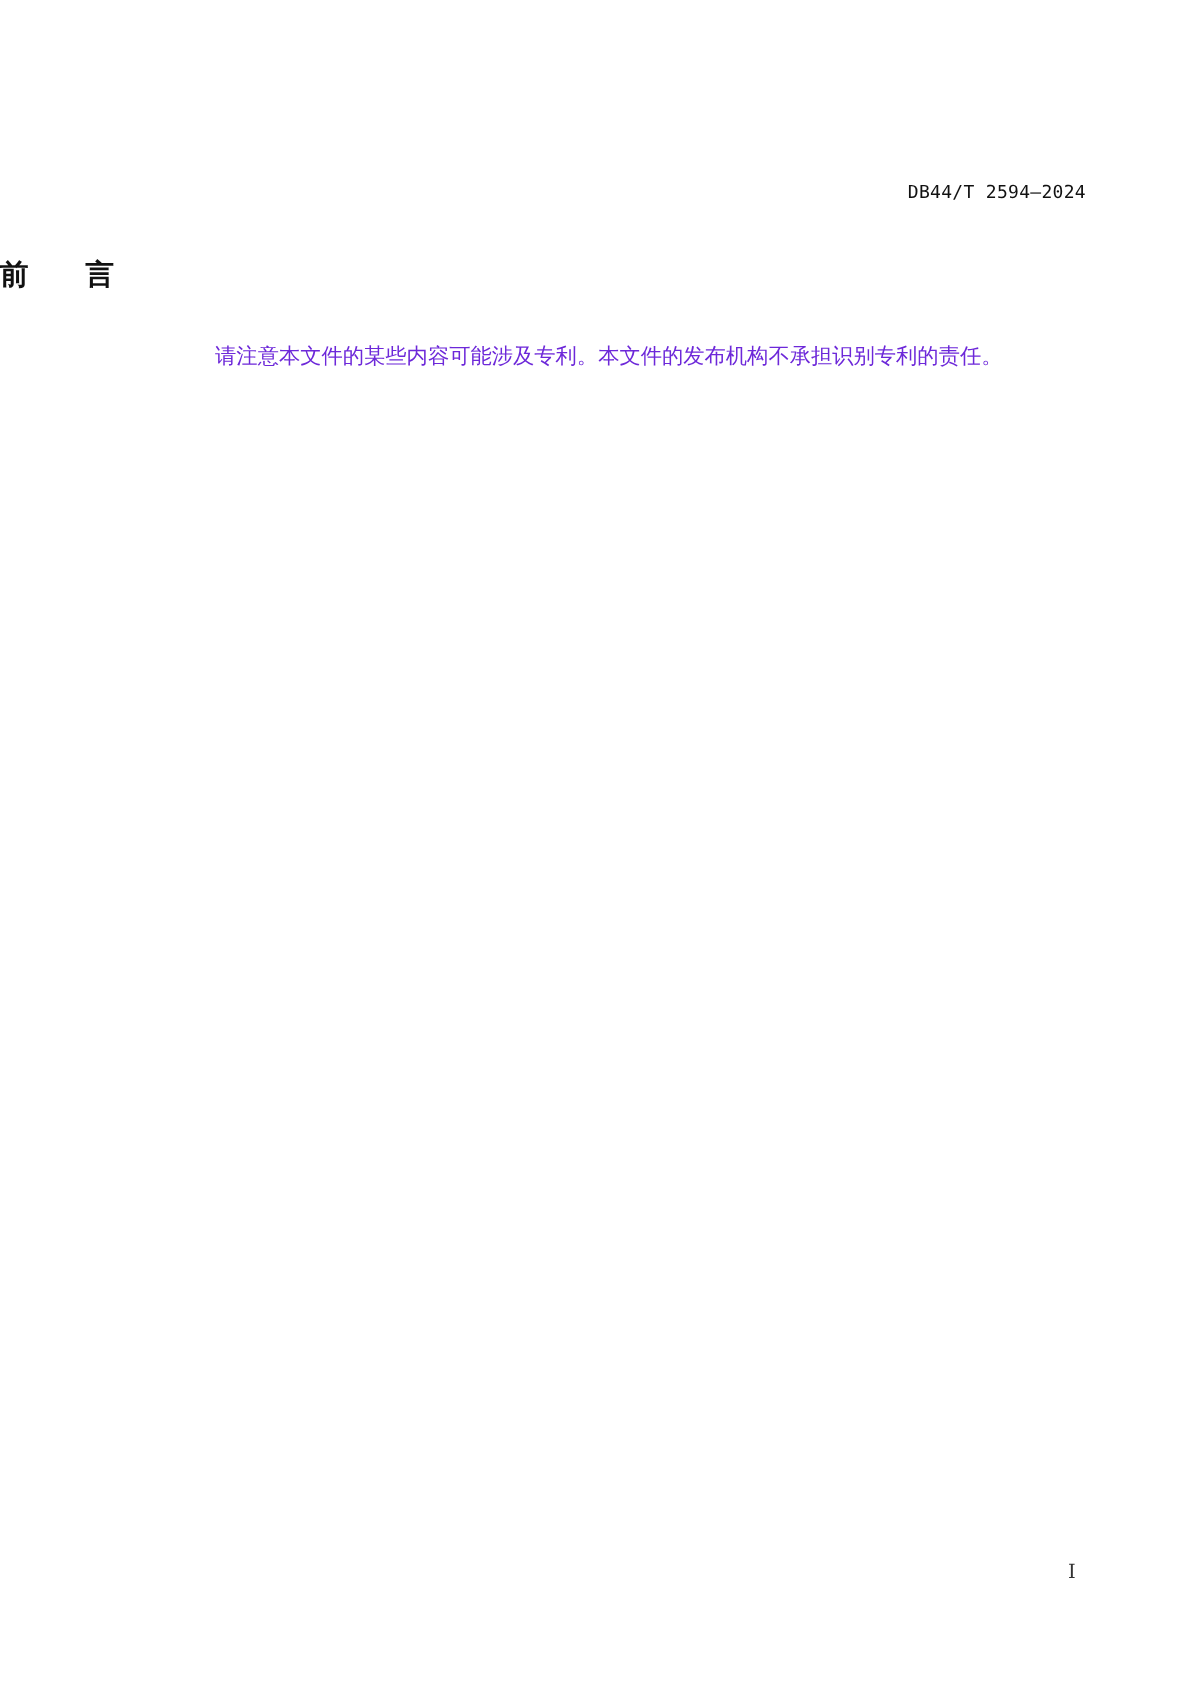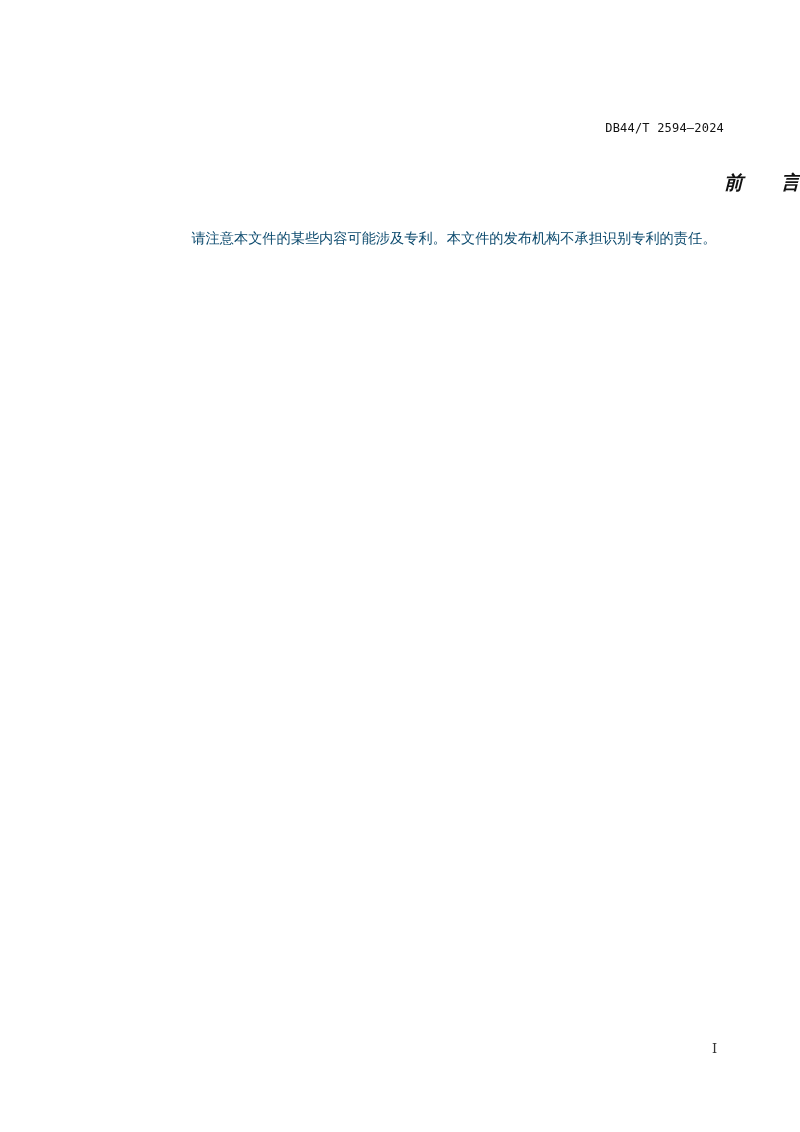--- a/index.html
+++ b/index.html
@@ -1,23 +1,23 @@
 <!DOCTYPE html>
 <html><head>
 <meta charset="utf-8">
 <style>
   html, body { margin: 0; padding: 0; background: #ffffff; }
   body { width: 800px; height: 1132px; position: relative; overflow: hidden;
          font-family: "DejaVu Serif", "Liberation Serif", serif; color: #1a1a1a; }
   .doc-code { position: absolute; top: 95px; right: 76px; font-family: "DejaVu Sans Mono", "Liberation Mono", monospace;
               font-size: 12px; letter-spacing: 0.2px; color: #111; margin-top: 26px; }
-  .title { position: absolute; top: 170px; left: 0; width: 800px; text-align: right;
-           font-family: "DejaVu Sans", "Liberation Sans", sans-serif; font-weight: bold; font-size: 19px; letter-spacing: 0; color: #111; font-style: italic; }
+  .title { position: absolute; top: 170px; left: 0; width: 800px; text-align: left;
+           font-family: "DejaVu Sans", "Liberation Sans", sans-serif; font-weight: bold; font-size: 19px; letter-spacing: 0; color: #111; }
   .title span.gap { display: inline-block; width: 38px; }
-  .body-text { position: absolute; top: 227px; left: 115px; width: 612px; font-size: 14.2px; line-height: 23.3px; color: #0c4a6e; margin-left: 48px; }
+  .body-text { position: absolute; top: 227px; left: 115px; width: 612px; font-size: 14.2px; line-height: 23.3px; color: #6d28d9; }
   .body-text p { margin: 0; text-indent: 2em; text-align: justify; text-justify: inter-character; }
   .page-num { position: absolute; top: 1041px; left: 712px; font-size: 13px; color: #333; }
 </style>
 </head>
 <body>
 
 <div class="doc-code">DB44/T 2594—2024</div>
 
 <div class="title">
   <span>前</span><span class="gap"></span><span>言</span>

